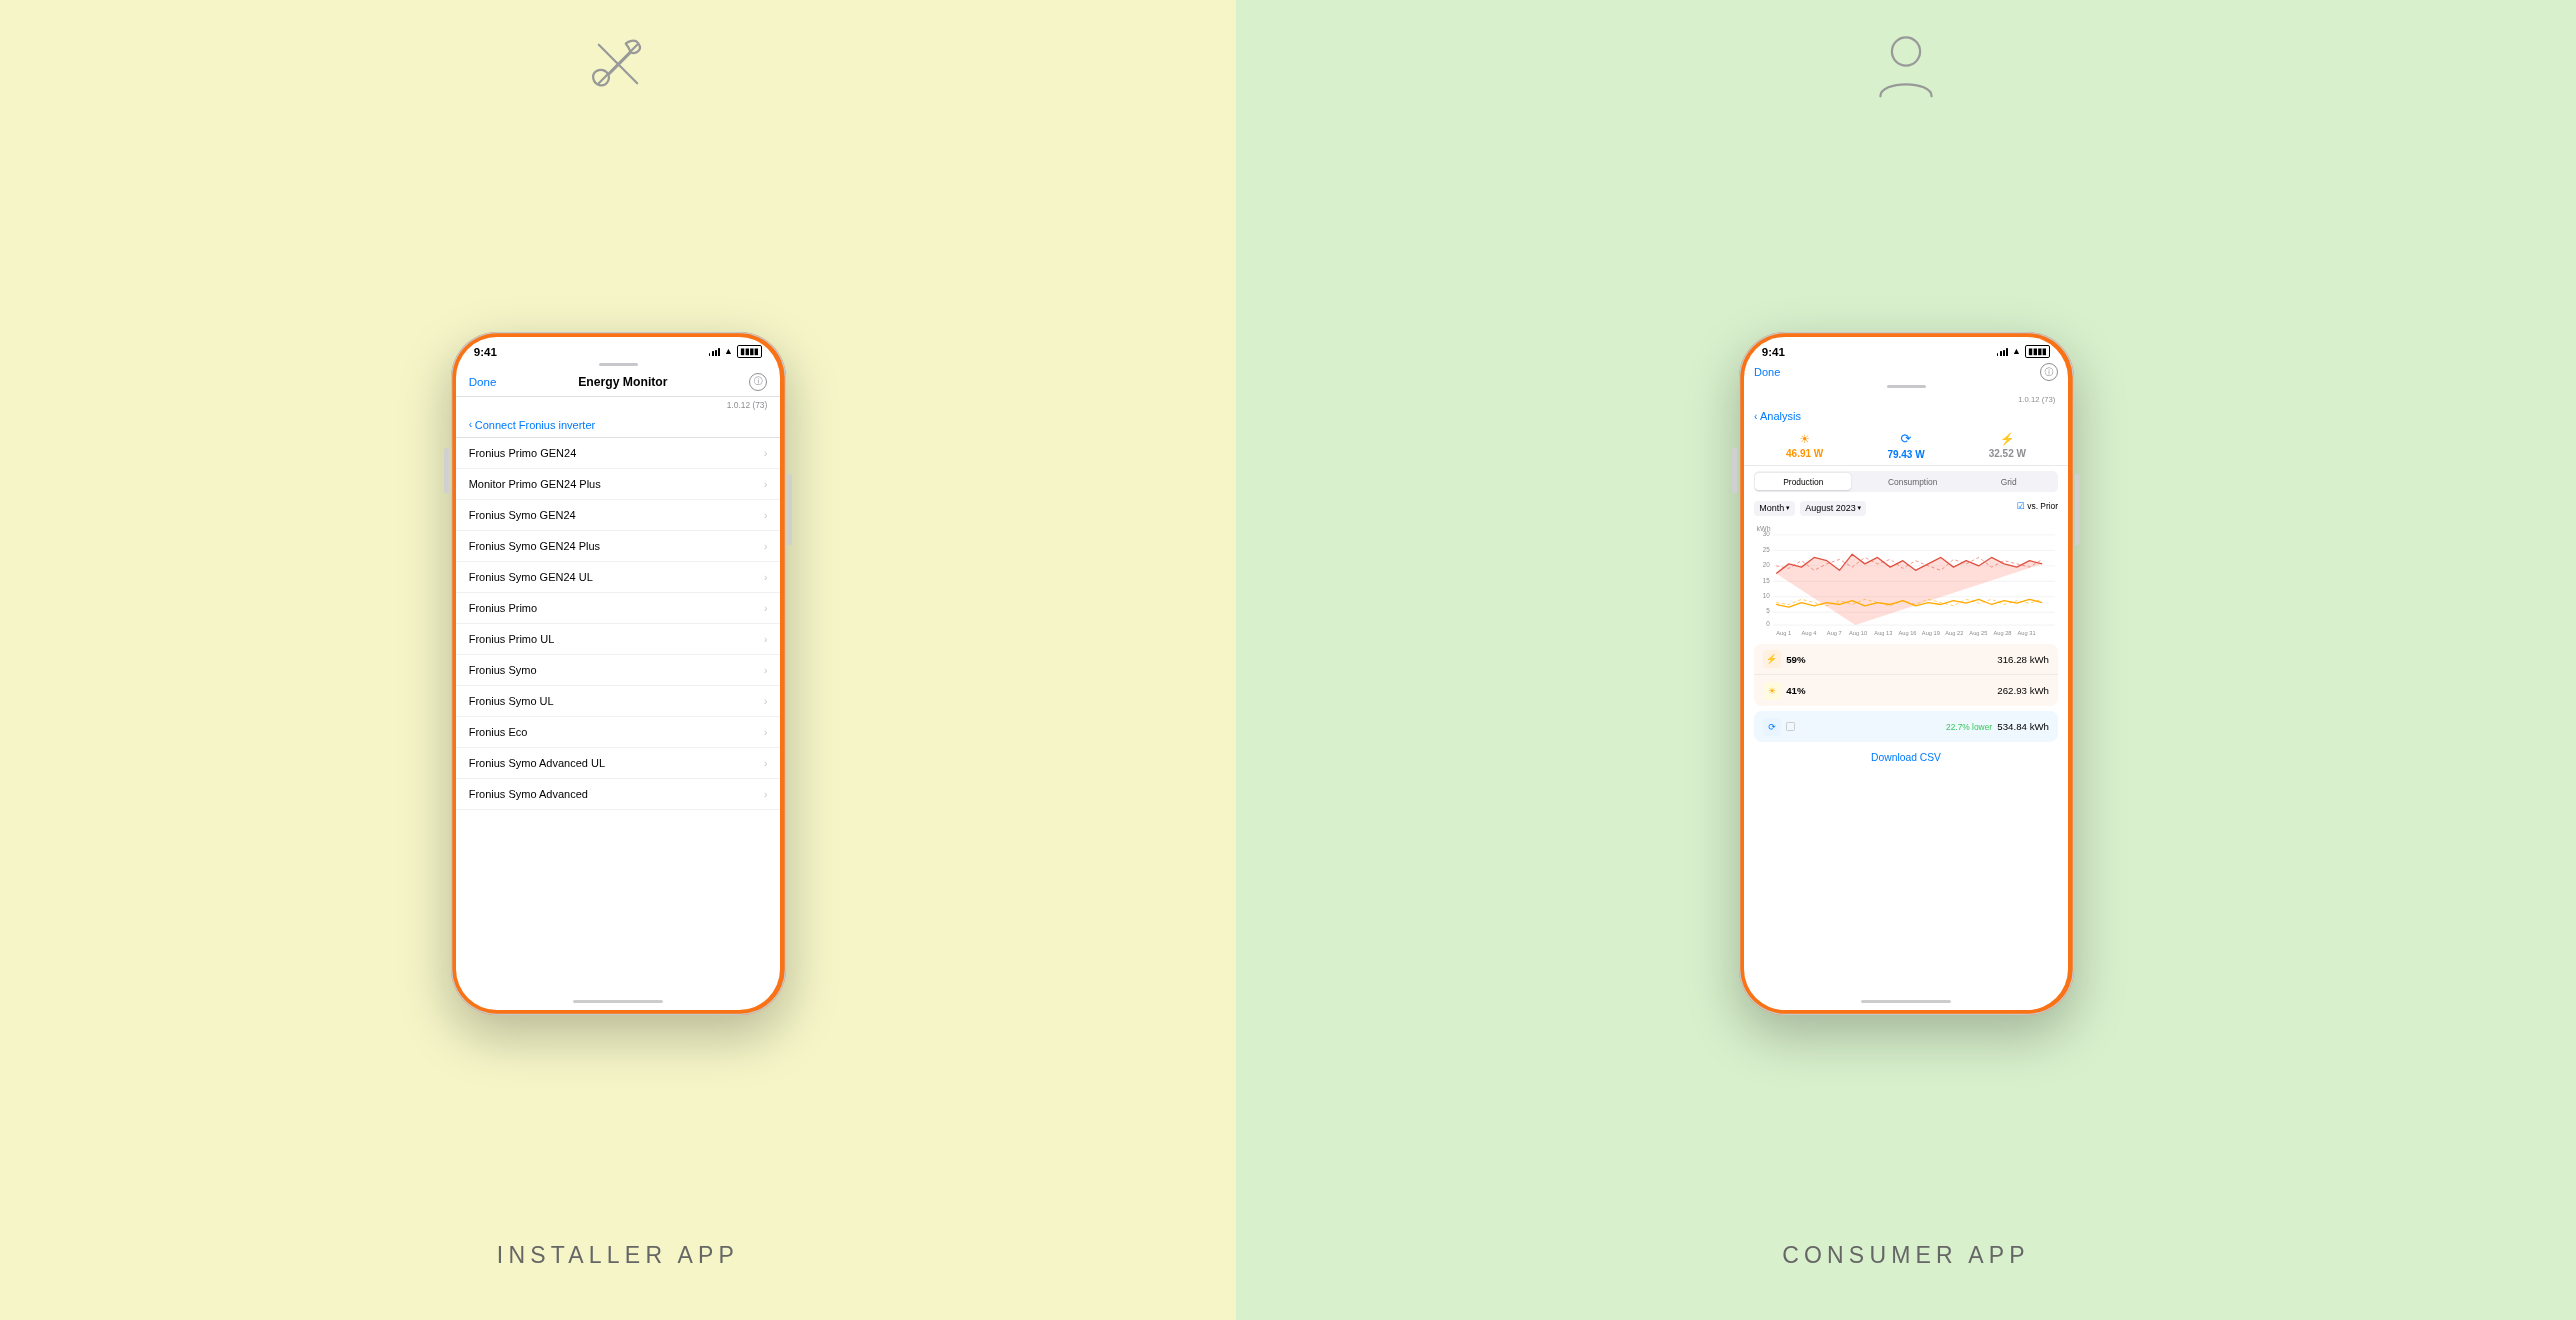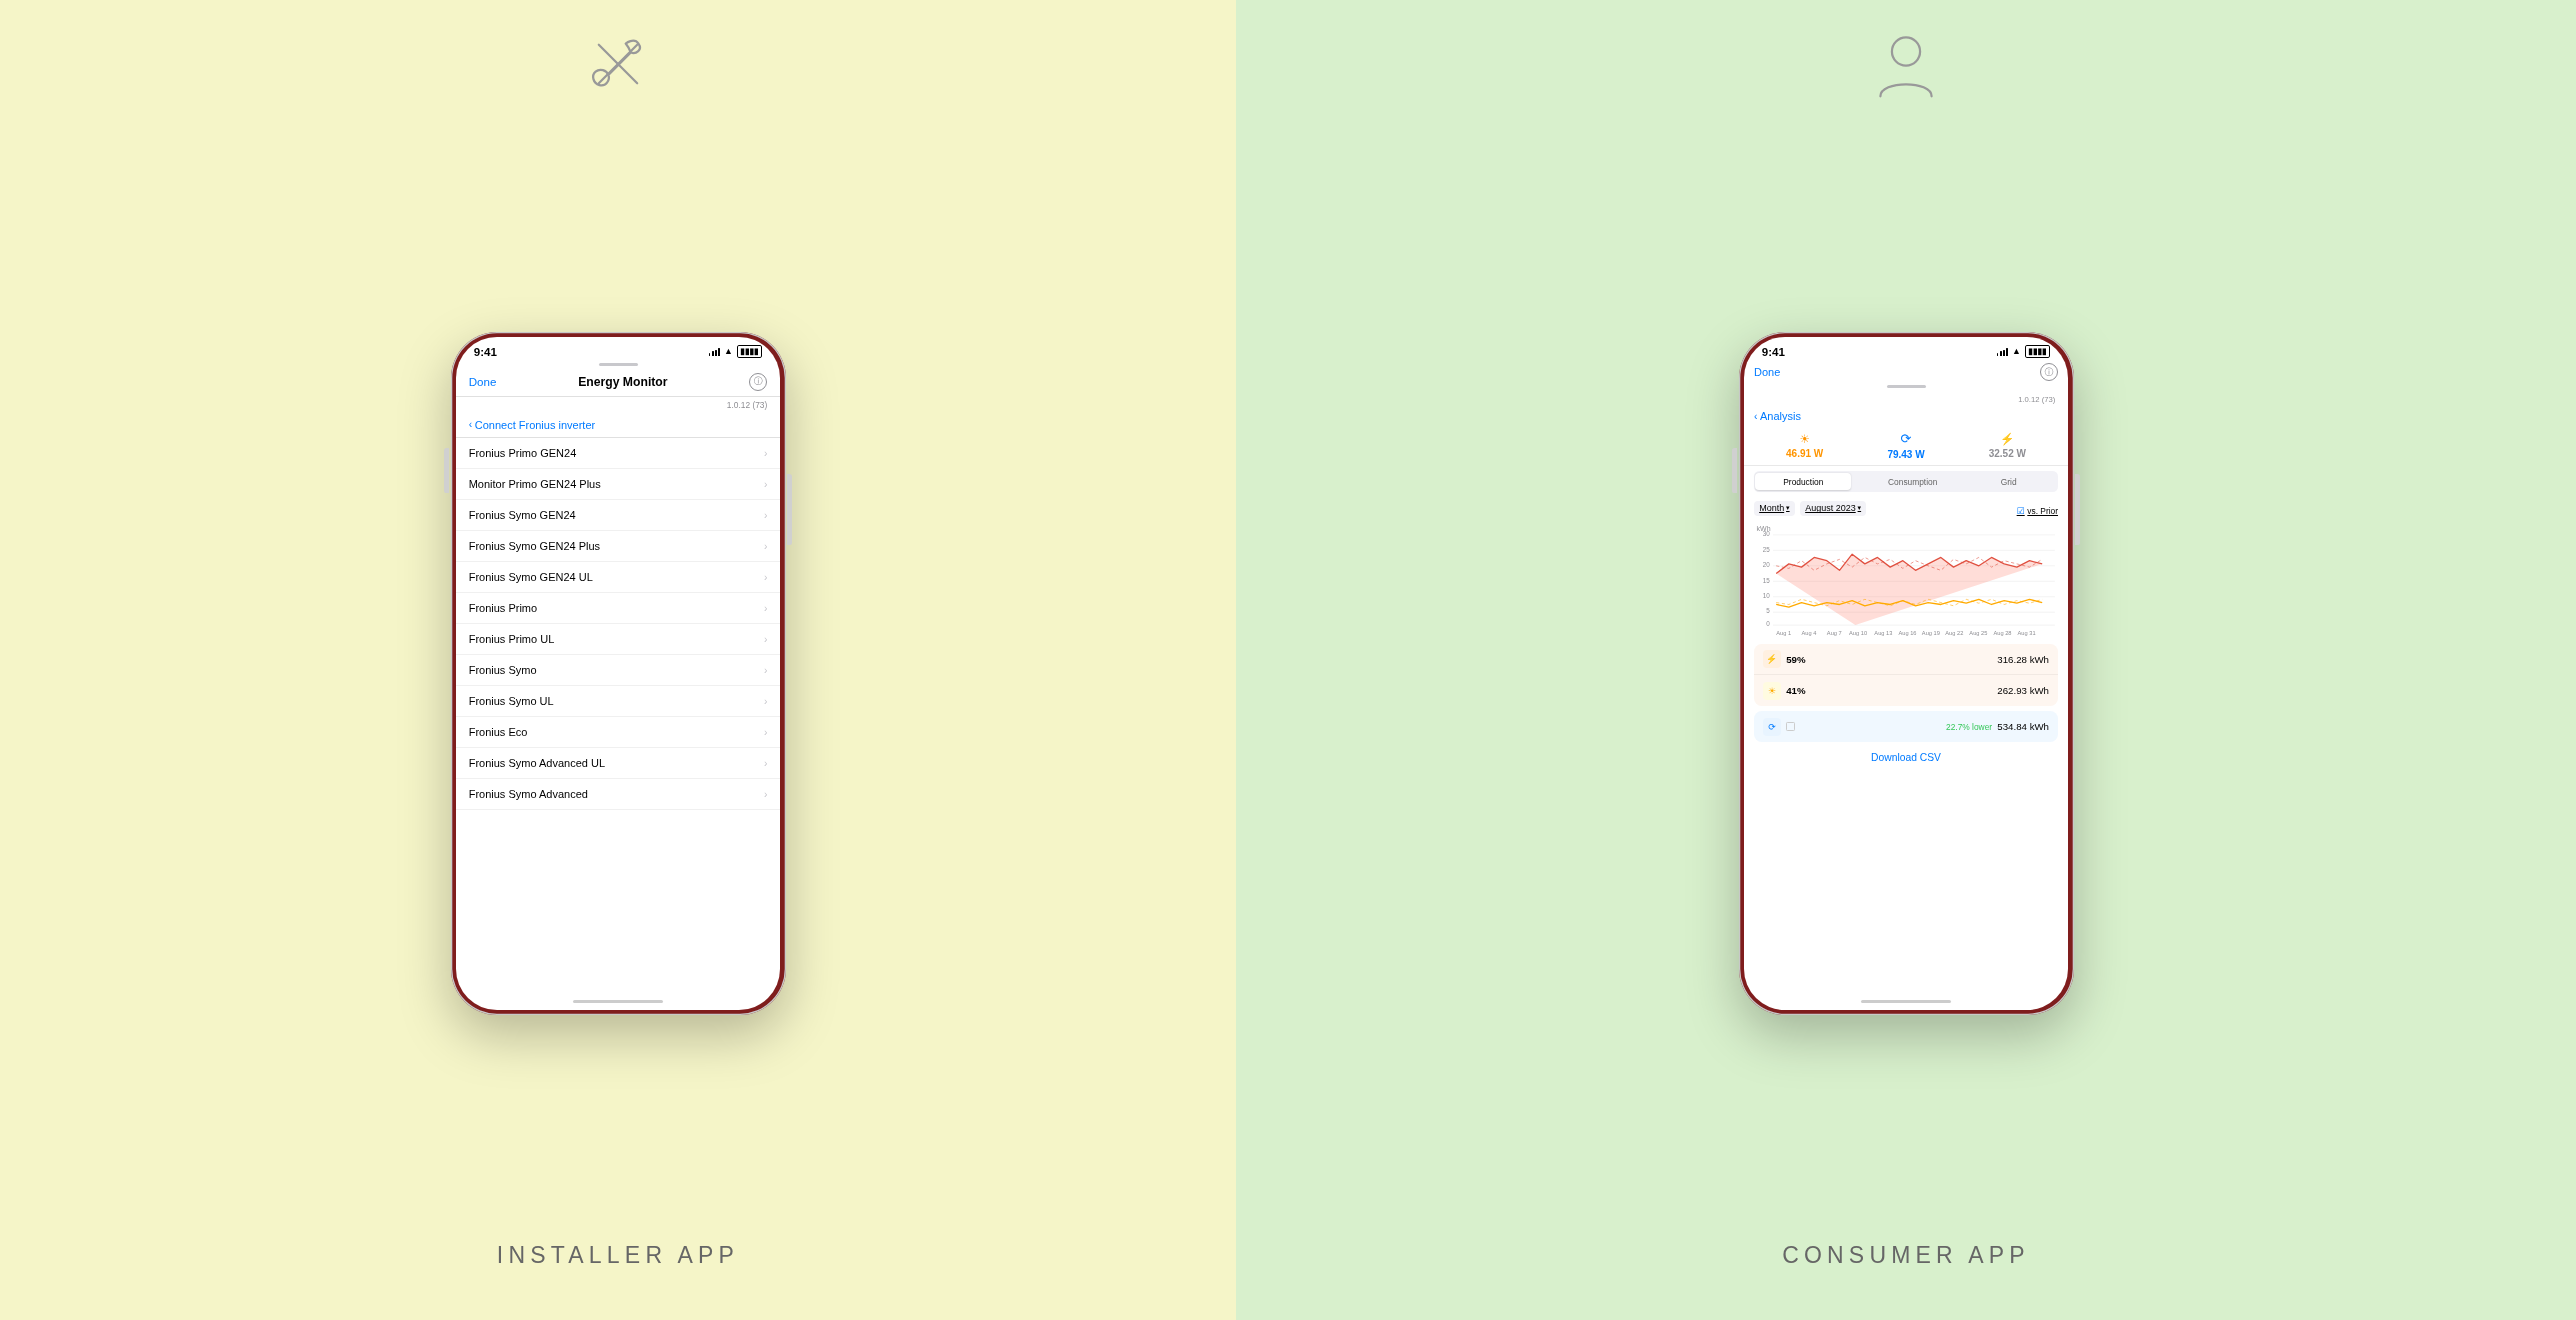--- a/index.html
+++ b/index.html
@@ -39,21 +39,21 @@
       font-size: 23px;
       letter-spacing: 5.2px;
       color: #666;
       font-weight: 500;
     }
 
     
     .phone {
       width: 335px;
       height: 683px;
-      background: #7f1d1d;
+      background: #f97316;
       border-radius: 46px;
       padding: 5.2px;
       box-shadow: 0 19.3px 52px rgba(0,0,0,0.25), inset 0 0 0 1.3px #c8c8c8;
       position: relative;
     }
 
     .phone-inner {
       width: 100%;
       height: 100%;
       background: white;
@@ -265,25 +265,24 @@
 
     .segment-btn.active {
       background: white;
       box-shadow: 0 0.6px 1.9px rgba(0,0,0,0.15);
       color: #000;
     }
 
     
     .filter-row {
       display: flex;
-      align-items: flex-end;
+      align-items: flex-start;
       padding: 3.9px 10.3px;
       gap: 5.2px;
       font-size: 9px;
-      text-decoration: underline;
     }
 
     .filter-select {
       display: flex;
       align-items: center;
       gap: 1.9px;
       background: #f2f2f7;
       border-radius: 3.9px;
       padding: 2.6px 5.2px;
       font-size: 9px;

